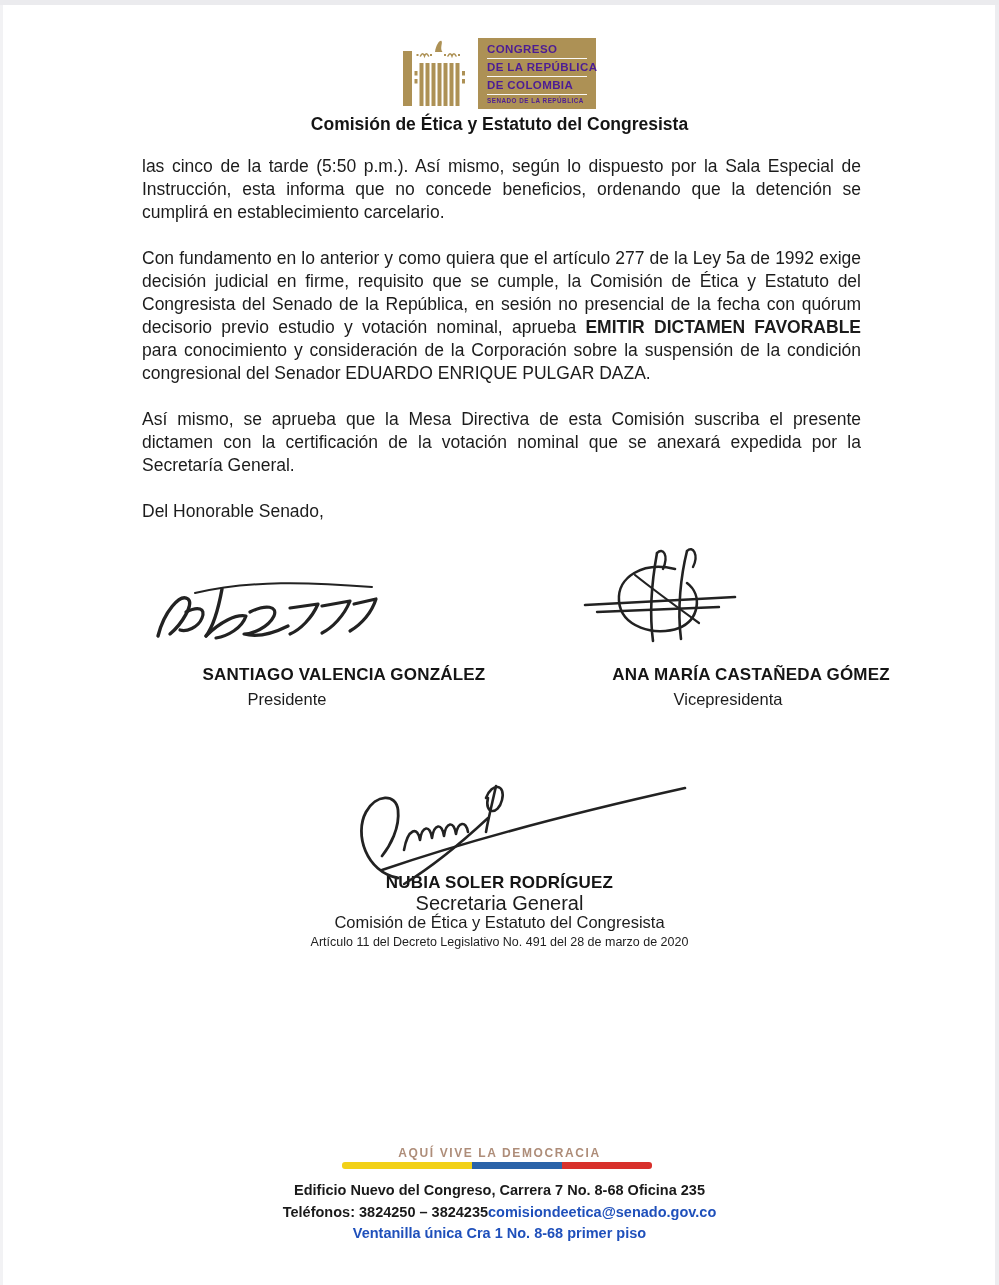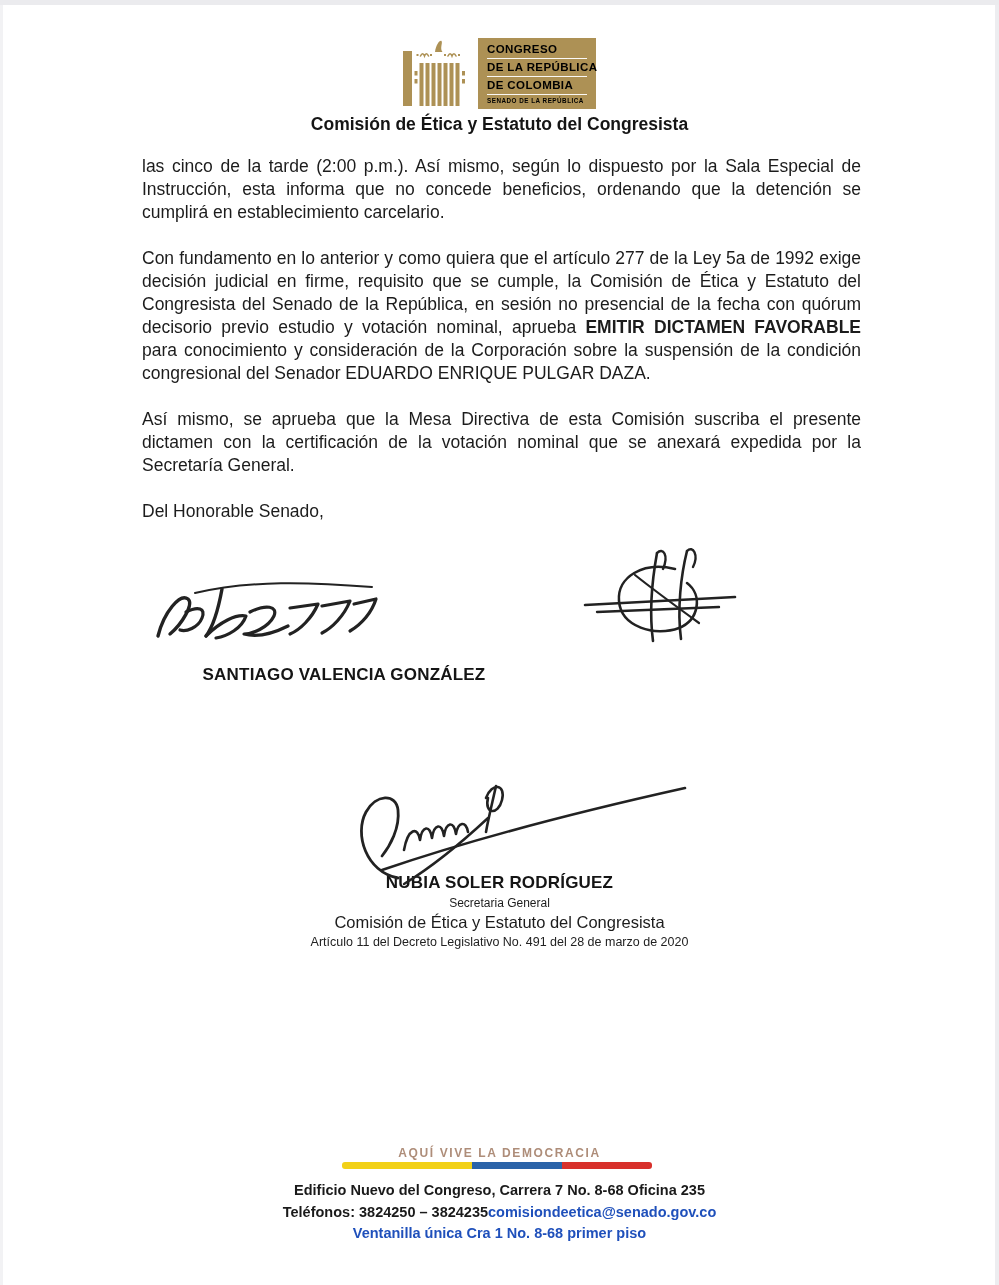--- a/index.html
+++ b/index.html
@@ -12,21 +12,21 @@
     overflow:hidden;
   }
   
   .edge-top{position:absolute;top:0;left:0;right:0;height:5px;background:#ebebee;}
   .edge-left{position:absolute;top:5px;left:0;bottom:0;width:3px;background:#f2f2f4;}
   .edge-right{position:absolute;top:5px;right:0;bottom:0;width:4px;background:#ededf0;}
 
   
   .logo-wrap{position:absolute;top:38px;left:0;right:0;display:flex;justify-content:center;align-items:flex-start;gap:5px;}
   .logo-textbox{
-    background:#ad9155;color:#000000;
+    background:#ad9155;color:#4c1d95;
     padding:5px 9px 4px 9px;width:118px;box-sizing:border-box;
   }
   .logo-line{
     font-weight:bold;font-size:11.5px;line-height:13px;letter-spacing:.4px;
     border-bottom:1px solid rgba(255,255,255,.95);
     padding-bottom:2px;margin-bottom:2px;white-space:nowrap;
   }
   .logo-line.last{font-size:6.3px;line-height:8px;border-bottom:none;letter-spacing:.5px;padding-bottom:0;margin-bottom:0;}
   .doc-title{
     position:absolute;top:114px;left:0;right:0;text-align:center;
@@ -53,21 +53,21 @@
   .name-col{position:absolute;text-align:center;}
   .name-col.left{left:125px;width:360px;}
   .name-col.right{left:532px;width:360px;}
   .sig-name{font-size:17px;font-weight:bold;color:#151515;letter-spacing:.2px;}
   .sig-role{font-size:16.5px;margin-top:5px;}
   .role-president{transform:translateX(-57px);}
   .role-vicepresident{transform:translateX(-23px);}
 
   .secretary-block{position:absolute;top:874px;left:0;right:0;text-align:center;line-height:18px;}
   .secretary-block .sig-name{display:block;}
-  .secretary-block .sec-role{font-size:12px;margin-top:2px;}
+  .secretary-block .sec-role{font-size:20px;margin-top:2px;}
   .secretary-block .sec-org{font-size:16.5px;margin-top:1px;}
   .secretary-block .sec-note{font-size:12.5px;margin-top:2px;color:#222;}
 
   
   .footer-slogan{
     position:absolute;top:1146px;left:0;right:0;text-align:center;
     font-size:12px;font-weight:bold;letter-spacing:1.6px;color:#ae8d79;
   }
   .flag-bar{
     position:absolute;top:1162px;left:342px;width:310px;height:7px;
@@ -123,21 +123,21 @@
       <div class="logo-line">CONGRESO</div>
       <div class="logo-line">DE LA REPÚBLICA</div>
       <div class="logo-line">DE COLOMBIA</div>
       <div class="logo-line last">SENADO DE LA REPÚBLICA</div>
     </div>
   </div>
 
   <div class="doc-title">Comisión de Ética y Estatuto del Congresista</div>
 
   <div class="body-text">
-    <p>las cinco de la tarde (2:00 p.m.). Así mismo, según lo dispuesto por la Sala Especial de Instrucción, esta informa que no concede beneficios, ordenando que la detención se cumplirá en establecimiento carcelario.</p>
+    <p>las cinco de la tarde (5:50 p.m.). Así mismo, según lo dispuesto por la Sala Especial de Instrucción, esta informa que no concede beneficios, ordenando que la detención se cumplirá en establecimiento carcelario.</p>
     <p><span>Con fundamento en lo anterior y como quiera que el artículo 277 de la Ley 5a de 1992 exige decisión judicial en firme, requisito que se cumple, la Comisión de Ética y Estatuto del Congresista del Senado de la República, en sesión no presencial de la fecha con quórum decisorio previo estudio y votación nominal, aprueba </span><span class="b">EMITIR DICTAMEN FAVORABLE</span><span> para conocimiento y consideración de la Corporación sobre la suspensión de la condición congresional del Senador EDUARDO ENRIQUE PULGAR DAZA.</span></p>
     <p>Así mismo, se aprueba que la Mesa Directiva de esta Comisión suscriba el presente dictamen con la certificación de la votación nominal que se anexará expedida por la Secretaría General.</p>
     <p class="salutation">Del Honorable Senado,</p>
   </div>
 
   <svg class="sig sig-president" width="230" height="72" viewBox="0 0 230 72">
     <path d="M45,17 C100,4 160,6 222,11" stroke-width="2"></path>
     <path d="M8,60 C14,36 30,17 38,23 C44,28 32,48 20,58" stroke-width="3.4"></path>
     <path d="M36,36 C48,30 56,32 52,42 C48,52 36,56 30,54" stroke-width="3.2"></path>
     <path d="M72,13 C68,35 62,52 56,60" stroke-width="3.4"></path>
@@ -155,20 +155,25 @@
     <path d="M104,4 C98,28 94,62 98,92" stroke-width="2.6"></path>
     <path d="M104,4 C110,-2 116,8 110,20" stroke-width="2.4"></path>
     <path d="M2,58 L152,50" stroke-width="2.6"></path>
     <path d="M14,65 L136,60" stroke-width="2.4"></path>
     <path d="M52,28 C72,44 94,60 116,76" stroke-width="2.2"></path>
   </svg>
 
   <div class="names-row">
     <div class="name-col left">
       <div class="sig-name">SANTIAGO VALENCIA GONZÁLEZ</div>
+      <div class="sig-role role-president">Presidente</div>
+    </div>
+    <div class="name-col right">
+      <div class="sig-name">ANA MARÍA CASTAÑEDA GÓMEZ</div>
+      <div class="sig-role role-vicepresident">Vicepresidenta</div>
     </div>
   </div>
 
   <svg class="sig sig-secretary" width="352" height="125" viewBox="0 0 352 125">
     <path d="M60,100 C28,94 16,56 28,34 C38,16 58,15 60,32 C62,50 52,68 44,78" stroke-width="2.8"></path>
     <path d="M66,72 C70,50 80,48 82,62 C84,48 92,46 94,60 C96,46 104,44 106,58 C108,44 116,42 118,56 C120,44 128,42 130,54" stroke-width="2.6"></path>
     <path d="M148,20 C154,4 168,6 164,22 C160,38 146,36 150,20" stroke-width="2.6"></path>
     <path d="M158,8 C154,26 150,42 148,54" stroke-width="2.6"></path>
     <path d="M44,92 C120,66 230,36 347,10" stroke-width="2.6"></path>
     <path d="M150,40 C120,68 92,90 66,106" stroke-width="2.4"></path>

